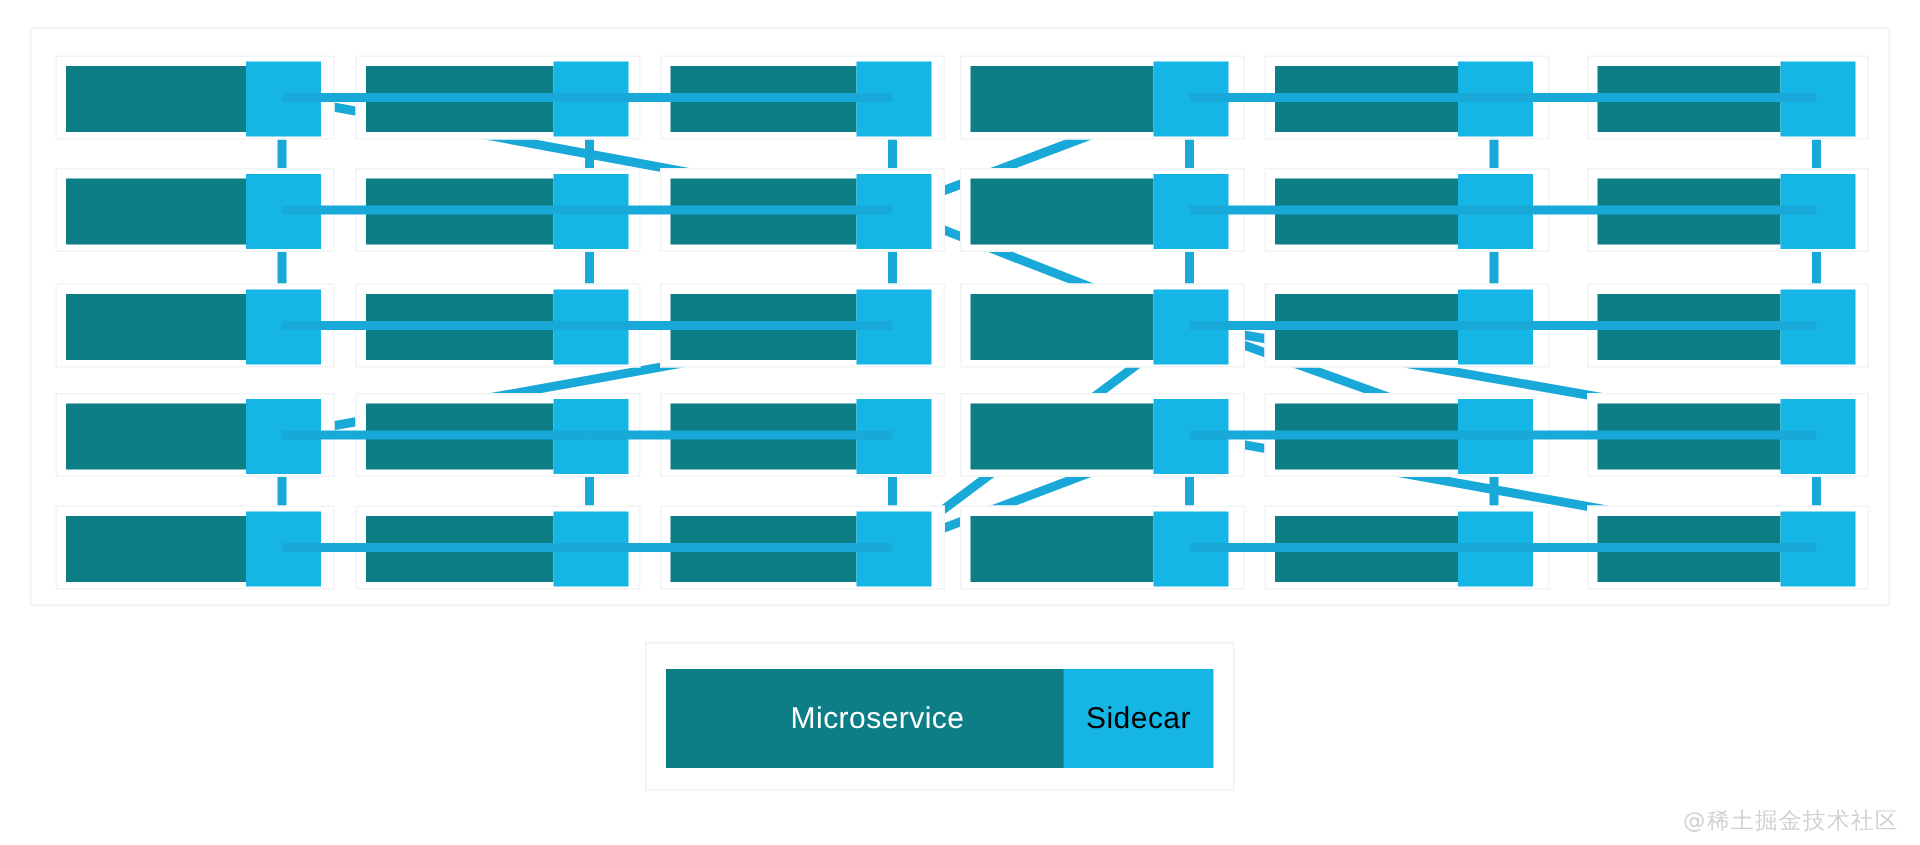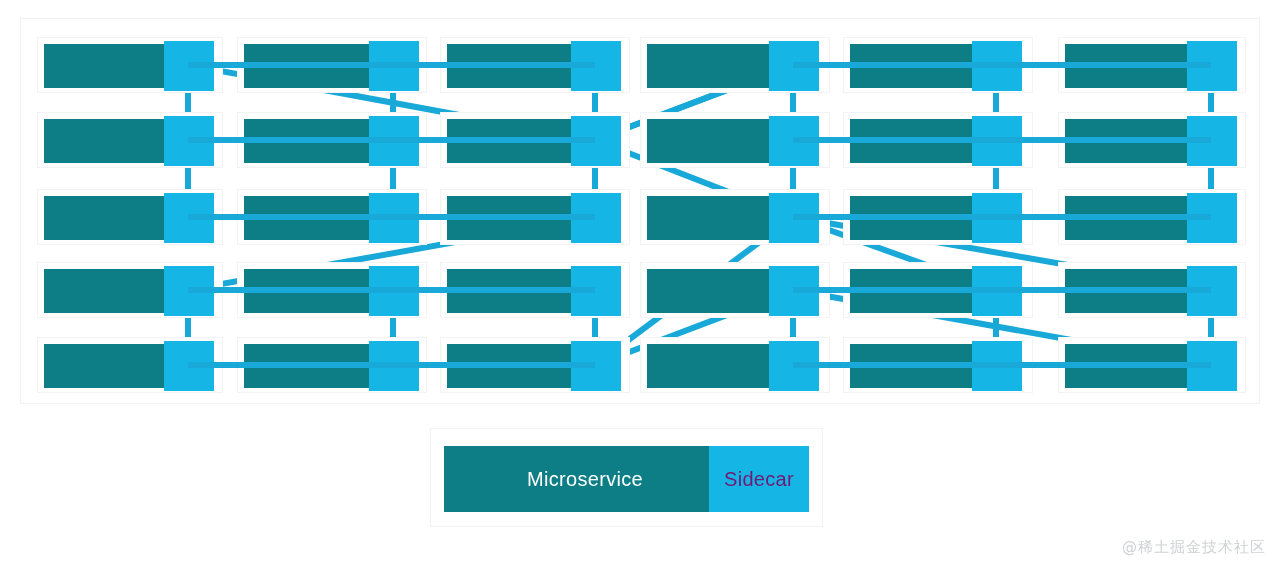--- a/index.html
+++ b/index.html
@@ -64,21 +64,21 @@
     width:282px;height:66px;
     background:#0d7d86;
     display:flex;align-items:center;justify-content:center;
     color:#ffffff;font-size:20px;letter-spacing:.3px;
   }
   .legend-car{
     position:absolute;left:278px;top:17px;
     width:100px;height:66px;
     background:#15b6e5;
     display:flex;align-items:center;justify-content:center;
-    color:#701a75;font-size:20px;letter-spacing:.3px;
+    color:#000000;font-size:20px;letter-spacing:.3px;
   }
 
   .watermark{
     position:absolute;right:14px;bottom:6px;
     color:#cfd2d4;font-size:15px;
     letter-spacing:1px;
     z-index:9;
     font-family:"DejaVu Sans", sans-serif;
     white-space:nowrap;
   }

